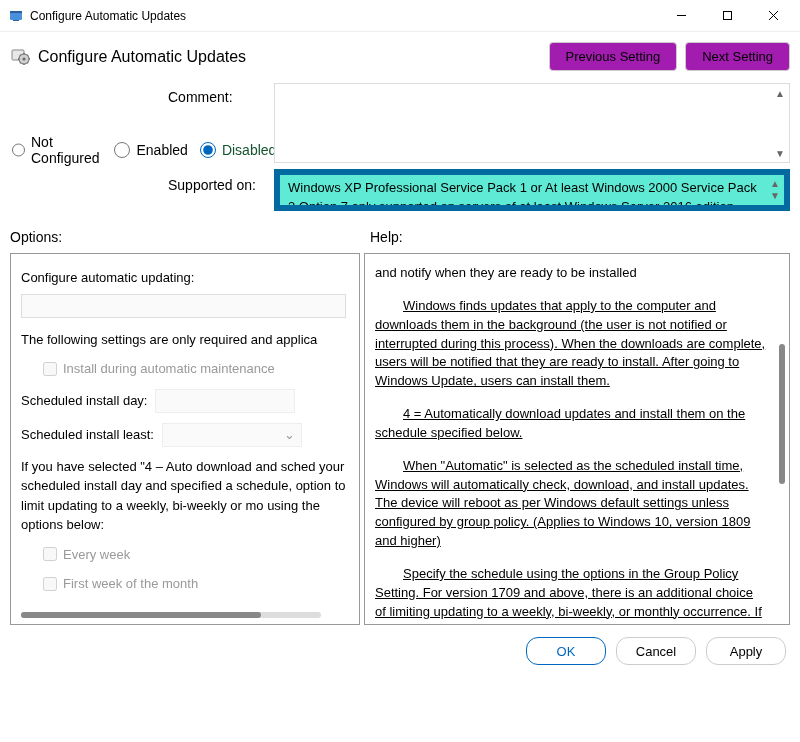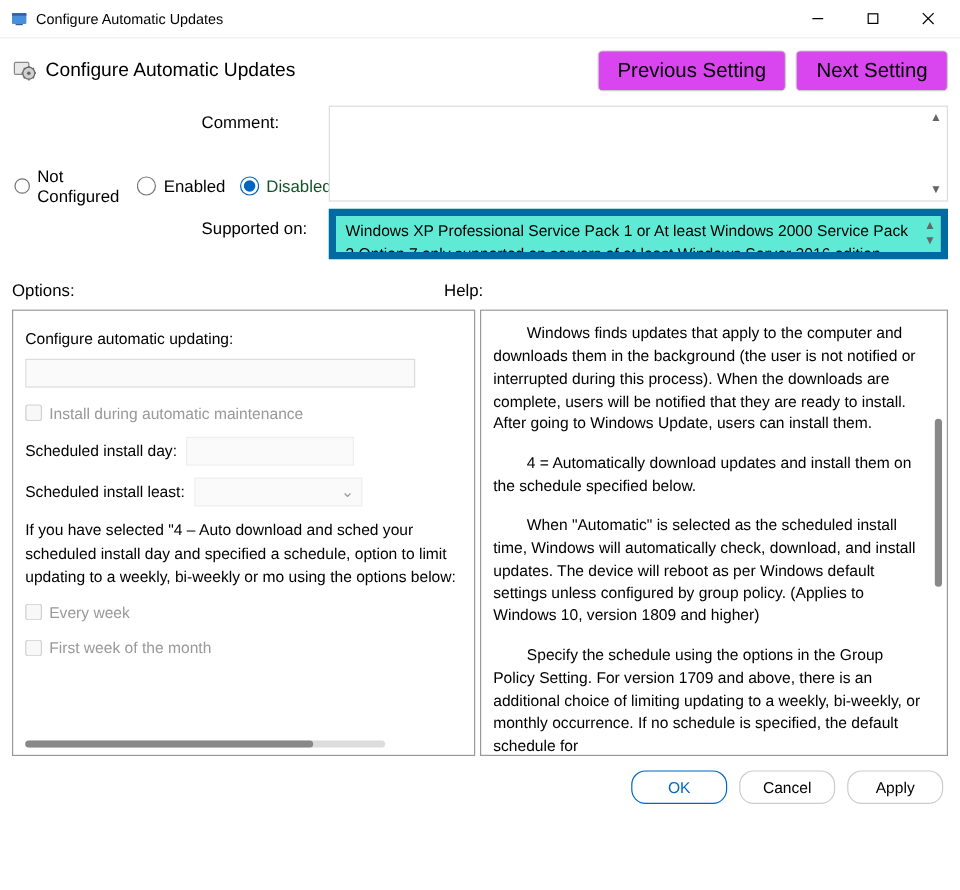--- a/index.html
+++ b/index.html
@@ -8,21 +8,21 @@
     
     .titlebar { display: flex; align-items: center; height: 32px; padding: 0 4px 0 8px; border-bottom: 1px solid #eee; }
     .titlebar .app-icon { width: 16px; height: 16px; margin-right: 6px; }
     .titlebar .title { flex: 1; font-size: 12px; }
     .titlebar .ctl { width: 46px; height: 32px; display: flex; align-items: center; justify-content: center; }
     
     
     .header-row { display: flex; align-items: center; padding: 10px 10px 6px 10px; }
     .header-row .gear-icon { width: 20px; height: 20px; margin-right: 8px; }
     .header-row .policy-title { font-size: 16px; flex: 1; }
-    .header-row .nav-btn { background: #d946ef; border: 1px solid #ccc; border-radius: 4px; padding: 6px 16px; font-size: 17px; margin-left: 8px; cursor: pointer; }
+    .header-row .nav-btn { background: #a21caf; border: 1px solid #ccc; border-radius: 4px; padding: 6px 16px; font-size: 13px; margin-left: 8px; cursor: pointer; }
     
     
     .main-grid { display: grid; grid-template-columns: 150px 100px 1fr; padding: 6px 10px 2px 12px; column-gap: 6px; }
     .radio-col { display: flex; flex-direction: row; gap: 12px; padding-top: 6px; }
     .radio-row { display: flex; align-items: center; gap: 6px; }
     .radio-row label { font-size: 14px; }
     input[type="radio"] { width: 16px; height: 16px; accent-color: #0067c0; }
     
     .label-col { display: flex; flex-direction: column; justify-content: space-between; padding-top: 6px; }
     .label-col .lbl { font-size: 14px; }
@@ -50,44 +50,44 @@
     .scroll-arrow.dn { bottom: 2px; }
     
     
     .section-labels { display: flex; padding: 16px 10px 8px 10px; }
     .section-labels .lbl-left { width: 360px; font-size: 14px; }
     .section-labels .lbl-right { font-size: 14px; }
     
     
     .panels { display: flex; gap: 4px; padding: 0 10px; }
     .panel { border: 1px solid #999; height: 372px; background: #fff; position: relative; }
-    .options-panel { width: 386px; padding: 14px 10px 10px 10px; overflow: hidden; }
+    .options-panel { width: 350px; padding: 14px 10px 10px 10px; overflow: hidden; }
     .help-panel { flex: 1; padding: 10px 22px 10px 10px; font-size: 13px; line-height: 1.45; overflow: hidden; }
     
     .opt-block { font-size: 13px; line-height: 1.5; }
     .opt-block .opt-label { margin-bottom: 6px; }
     .opt-dropdown { width: 325px; height: 24px; border: 1px solid #ddd; background: #fafafa; margin-bottom: 12px; }
     .opt-note { margin-bottom: 10px; }
     
-    .opt-check-row { display: flex; align-items: center; gap: 6px; color: #999; margin-bottom: 10px; }
+    .opt-check-row { display: flex; align-items: center; gap: 6px; color: #999; margin-bottom: 10px; margin-left: 22px; }
     .opt-check-row input[type="checkbox"] { width: 14px; height: 14px; accent-color: #999; }
     .opt-inline-row { display: flex; align-items: center; gap: 8px; margin-bottom: 10px; }
     .opt-inline-row .fld { border: 1px solid #eee; height: 24px; width: 140px; background: #fafafa; display: flex; align-items: center; justify-content: flex-end; padding-right: 6px; color: #999; }
     .opt-inline-row .fld.dd::after { content: "⌄"; font-size: 13px; }
     
     .opt-paragraph { margin-bottom: 10px; }
     
     .hscroll-track { position: absolute; bottom: 6px; left: 10px; width: 300px; height: 6px; background: #ddd; border-radius: 3px; }
     .hscroll-thumb { width: 240px; height: 6px; background: #888; border-radius: 3px; }
     
     .vscroll-track { position: absolute; right: 4px; top: 10px; bottom: 10px; width: 6px; }
     .vscroll-thumb { position: absolute; right: 0; width: 6px; background: #888; border-radius: 3px; }
     
     .help-panel p { margin-bottom: 14px; }
-    .help-panel p.indent { text-indent: 28px; }
+    .help-panel p.indent { text-indent: 28px; text-decoration: underline; }
     
     
     .footer { display: flex; justify-content: flex-end; gap: 10px; padding: 12px 14px; }
     .footer button { width: 80px; height: 28px; border: 1px solid #ccc; border-radius: 12px; background: #fff; font-size: 13px; cursor: pointer; }
     .footer button.primary { border: 1px solid #0067c0; color: #0067c0; }
   </style>
 </head>
 <body>
 
 <div class="titlebar">
@@ -166,20 +166,21 @@
 <div class="section-labels">
   <span class="lbl-left">Options:</span>
   <span class="lbl-right">Help:</span>
 </div>
 
 <div class="panels">
   <div class="panel options-panel">
     <div class="opt-block">
       <div class="opt-label">Configure automatic updating:</div>
       <div class="opt-dropdown"></div>
+      <div class="opt-note">The following settings are only required and applica</div>
       <div class="opt-check-row">
         <input type="checkbox" disabled="" style="">
         <span>Install during automatic maintenance</span>
       </div>
       <div class="opt-inline-row">
         <span>Scheduled install day:</span>
         <div class="fld"></div>
       </div>
       <div class="opt-inline-row">
         <span>Scheduled install least:</span>
@@ -194,20 +195,21 @@
         <input type="checkbox" disabled="" style="">
         <span>First week of the month</span>
       </div>
     </div>
     <div class="hscroll-track">
       <div class="hscroll-thumb"></div>
     </div>
   </div>
 
   <div class="panel help-panel">
+    <p>and notify when they are ready to be installed</p>
     <p class="indent">Windows finds updates that apply to the computer and downloads them in the background (the user is not notified or interrupted during this process). When the downloads are complete, users will be notified that they are ready to install. After going to Windows Update, users can install them.</p>
     <p class="indent">4 = Automatically download updates and install them on the schedule specified below.</p>
     <p class="indent">When "Automatic" is selected as the scheduled install time, Windows will automatically check, download, and install updates. The device will reboot as per Windows default settings unless configured by group policy. (Applies to Windows 10, version 1809 and higher)</p>
     <p class="indent">Specify the schedule using the options in the Group Policy Setting. For version 1709 and above, there is an additional choice of limiting updating to a weekly, bi-weekly, or monthly occurrence. If no schedule is specified, the default schedule for</p>
     <div class="vscroll-track">
       <div class="vscroll-thumb" style="top:80px;height:140px;"></div>
     </div>
   </div>
 </div>
 

